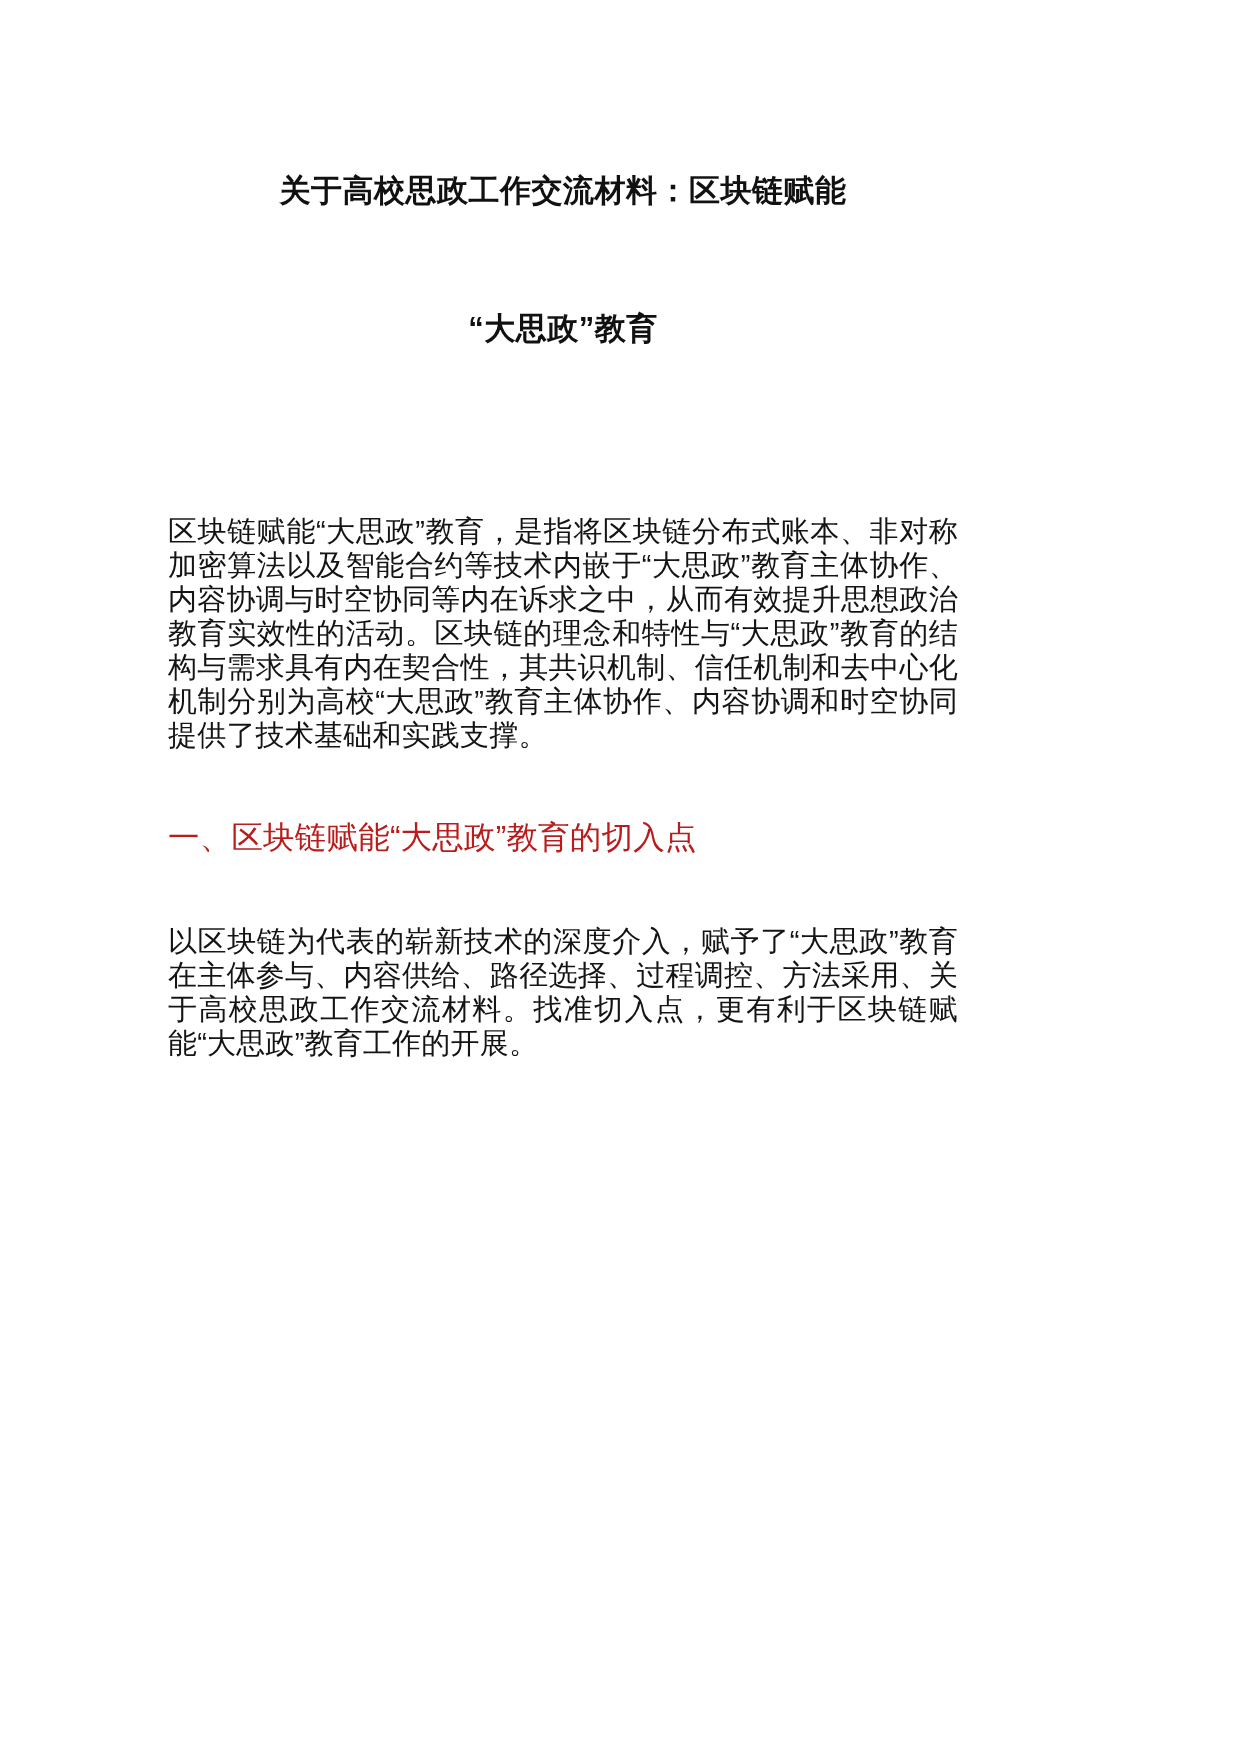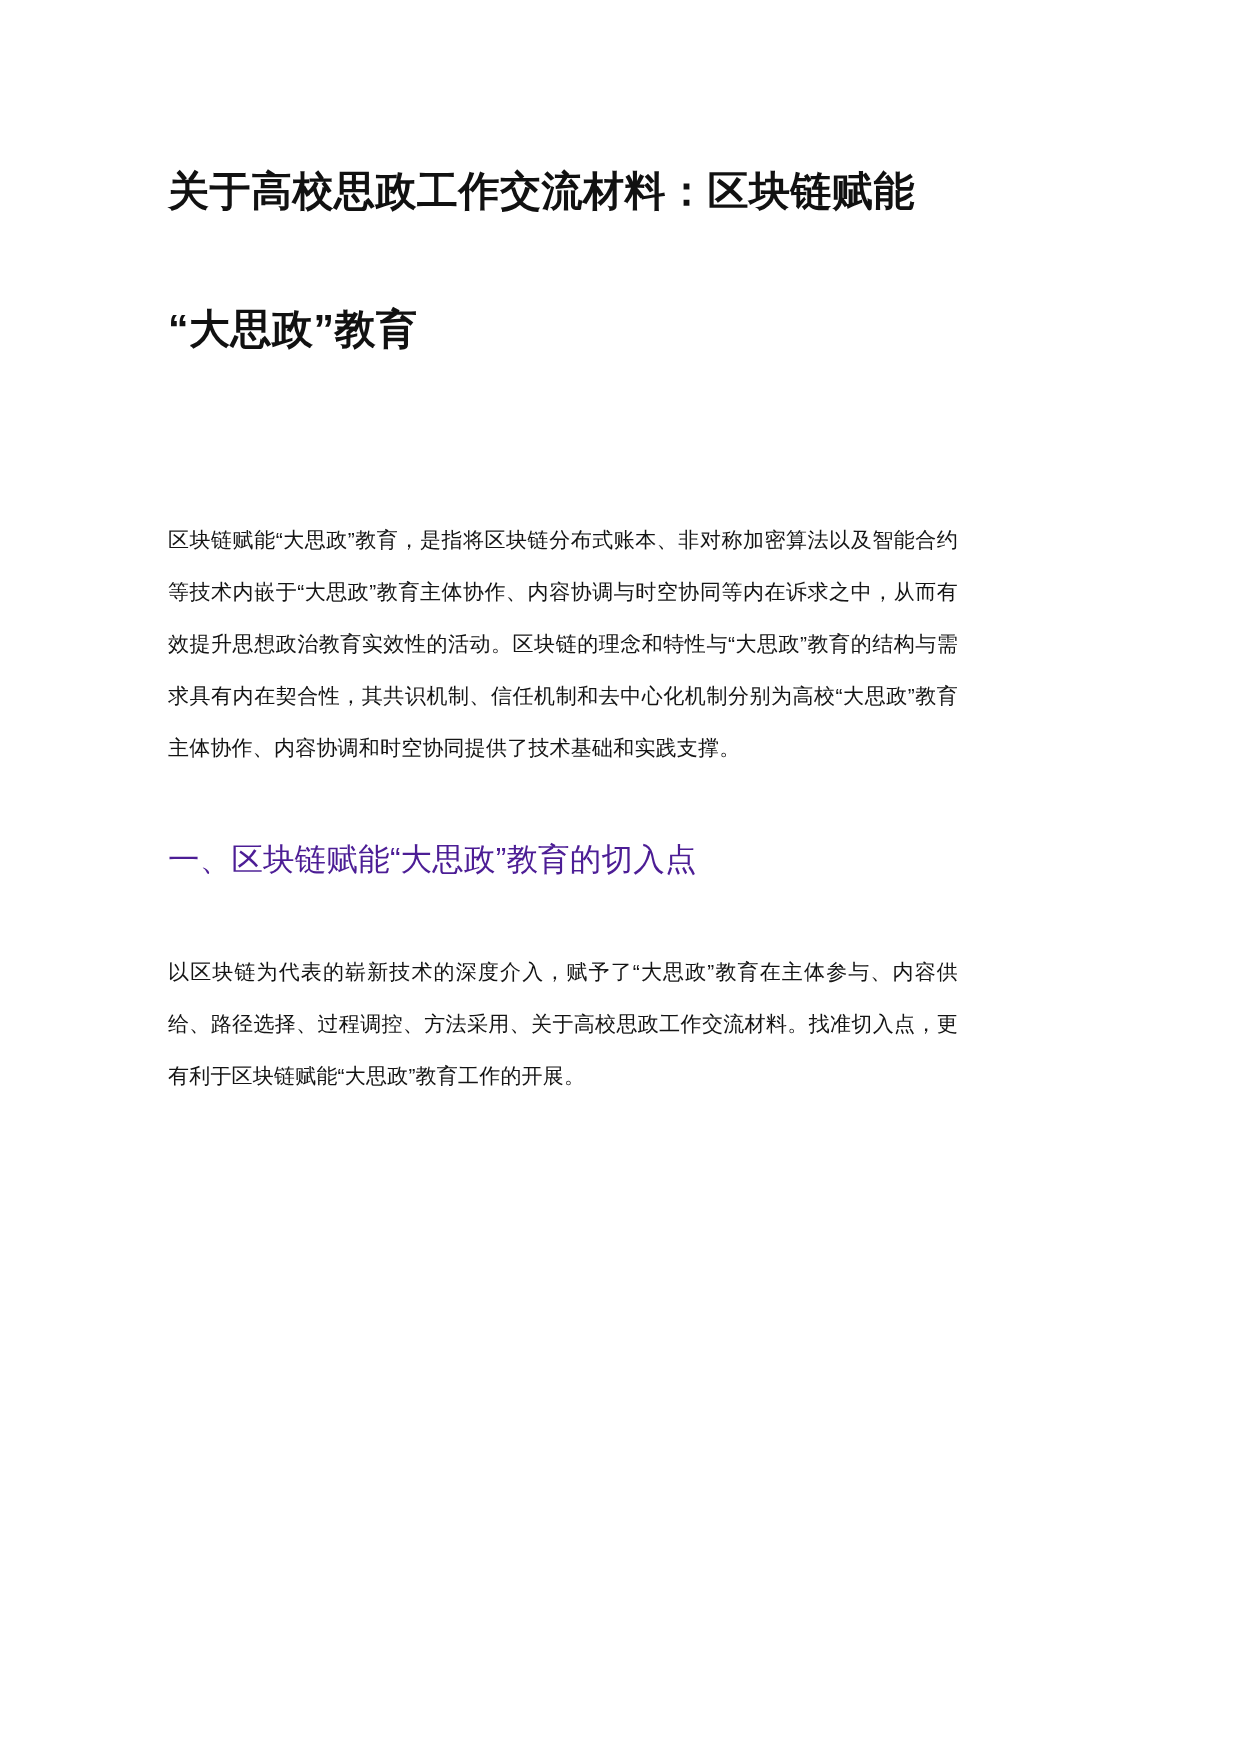--- a/index.html
+++ b/index.html
@@ -23,51 +23,52 @@
   }
   .content {
     position: absolute;
     left: 168px;
     top: 0;
     width: 790px;
   }
   .doc-title {
     margin: 0;
     padding: 0;
+    text-align: center;
     font-weight: bold;
-    font-size: 41px;
+    font-size: 31px;
     line-height: 138px;
     letter-spacing: 0.5px;
     color: #111111;
   }
   .doc-title .title-line {
     display: block;
     white-space: nowrap;
   }
   .title-block {
     padding-top: 122px;
   }
   .body-para {
     margin: 0;
-    font-size: 21px;
-    line-height: 52px;
+    font-size: 29px;
+    line-height: 34px;
     text-align: justify;
     text-justify: inter-ideograph;
     letter-spacing: 0.2px;
     color: #141414;
     word-break: break-all;
   }
   .para-gap-1 { margin-top: 116px; }
   .section-heading {
     margin: 0;
     font-size: 31.5px;
     line-height: 55.5px;
     font-weight: normal;
     letter-spacing: 0.2px;
-    color: #4c1d95;
+    color: #b91c1c;
     margin-top: 58px;
     text-align: left;
   }
   .para-gap-2 { margin-top: 58px; }
 </style>
 </head>
 <body>
 
 <div class="page">
   <div class="content">

